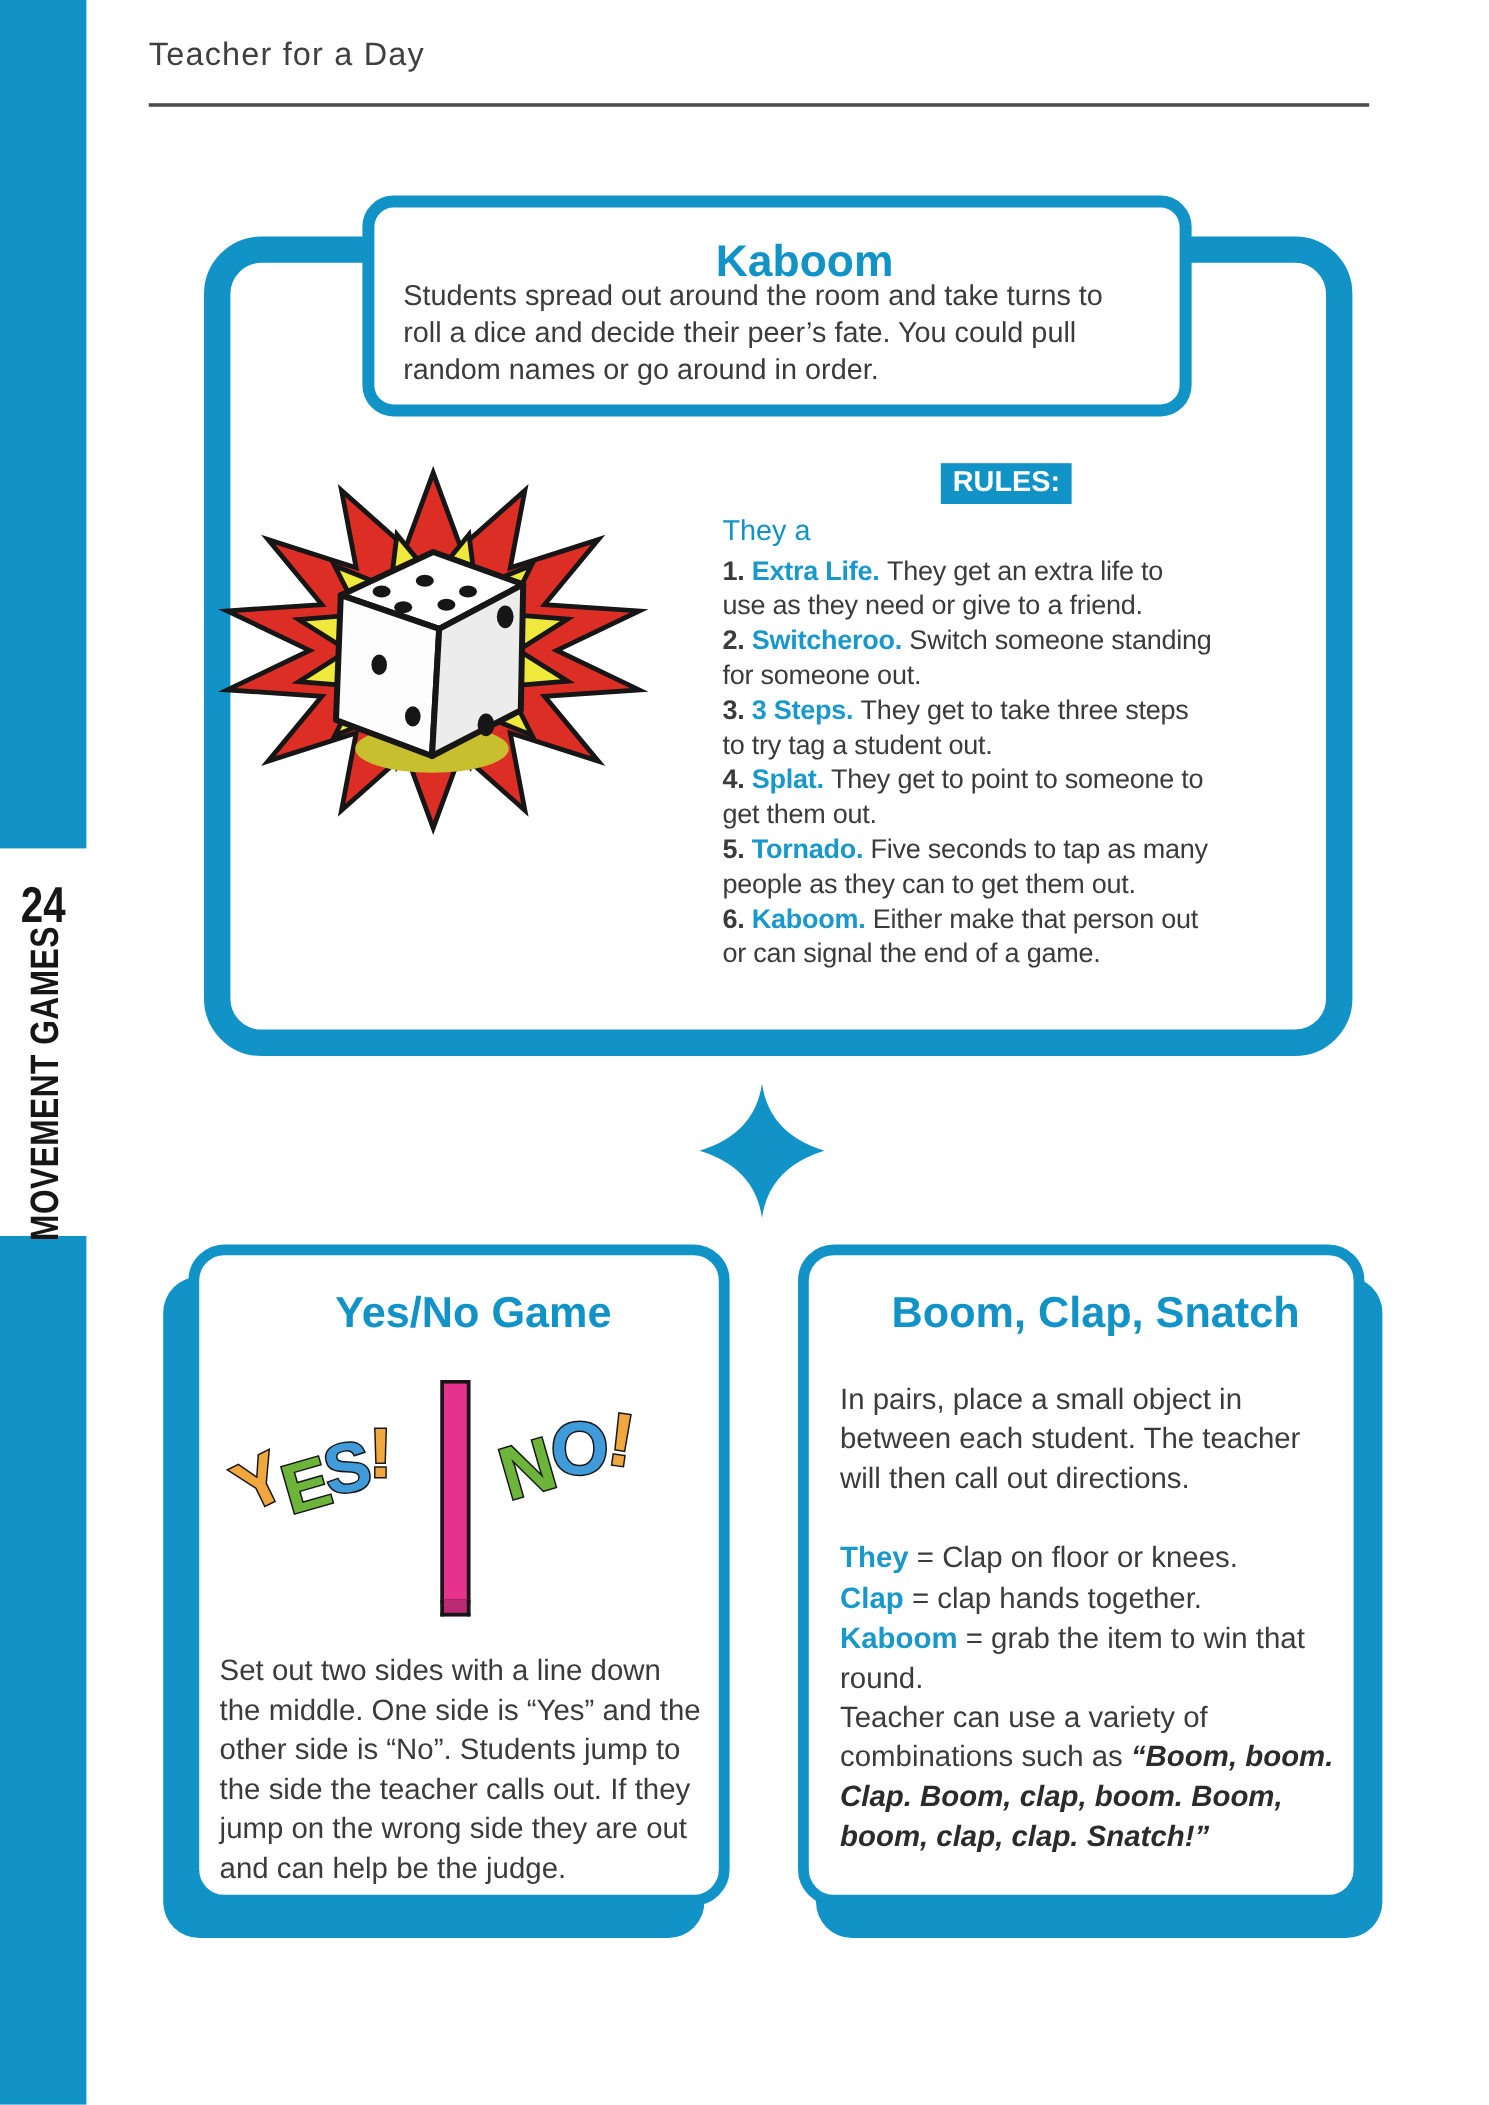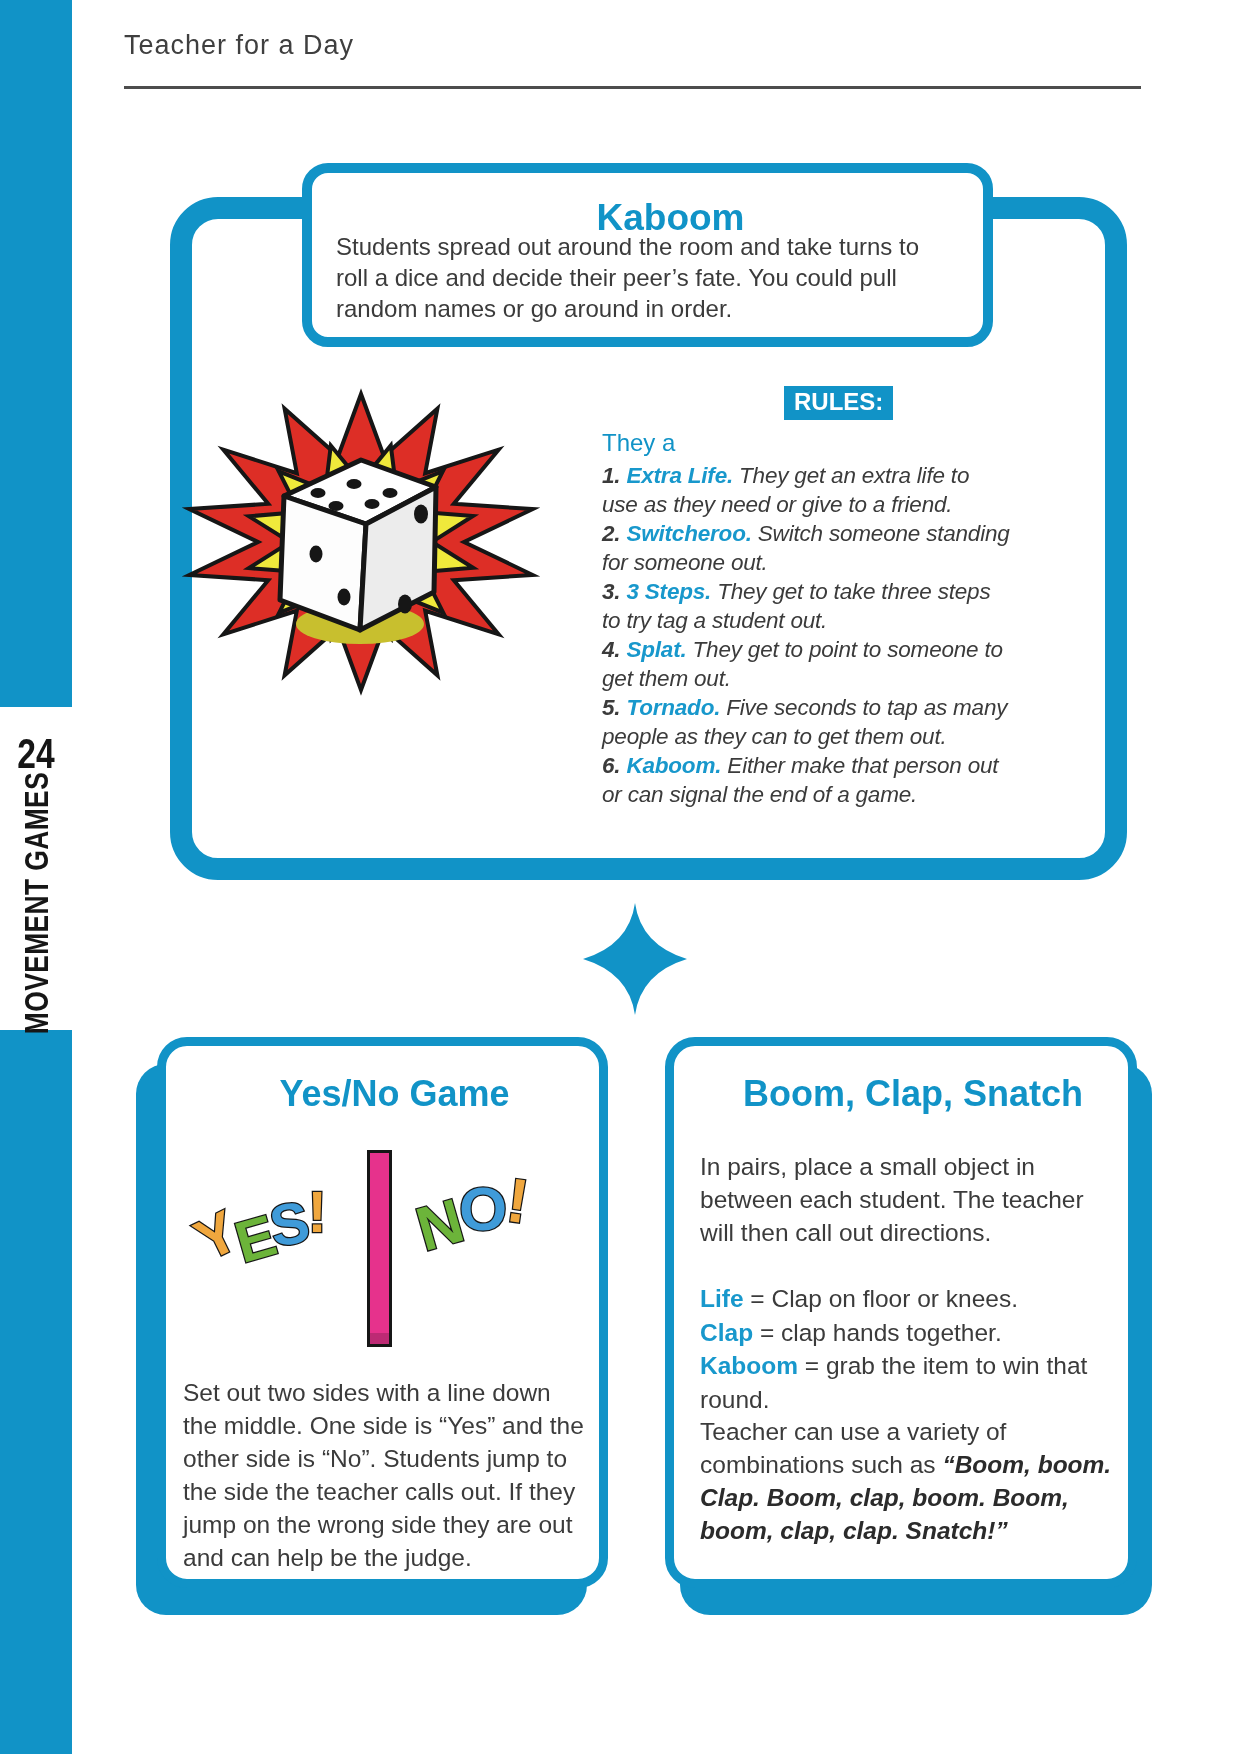--- a/index.html
+++ b/index.html
@@ -31,21 +31,21 @@
     box-sizing:border-box;border:10px solid var(--blue);border-radius:26px;background:#fff;}
   .kaboom-title{position:absolute;left:0;top:24px;width:100%;text-align:center;
     font-size:37px;font-weight:700;color:var(--blue);padding-left:23px;}
   .kaboom-intro{position:absolute;left:24px;top:58px;font-size:24px;line-height:31px;color:var(--text);}
 
   .rules-badge{position:absolute;left:770px;top:386px;background:var(--blue);color:#fff;
     font-size:24px;font-weight:700;padding:2px 10px 4px 10px;margin-left:14px;}
   .roll-label{position:absolute;left:602px;top:429px;font-size:24px;color:var(--blue);}
   .rules-list{position:absolute;left:602px;top:461px;width:408px;font-size:22.5px;
     line-height:29px;color:var(--text);letter-spacing:-.2px;}
-  .rules-list p{margin:0;font-style:italic;}
+  .rules-list p{margin:0;}
   .rule-num{font-weight:700;color:var(--text);}
   .kw{font-weight:700;color:#1898cc;}
 
   
   .shadow-card{position:absolute;background:var(--blue);border-radius:30px;}
   .game-card{position:absolute;box-sizing:border-box;background:#fff;
     border:9px solid var(--blue);border-radius:30px;}
   .card-title{position:absolute;left:12px;top:27px;width:100%;text-align:center;
     font-size:36px;font-weight:700;color:var(--blue);}
   .body-lines{position:absolute;font-size:24.5px;line-height:33px;color:var(--text);}
@@ -152,21 +152,21 @@
 <div class="game-card" style="left:665px;top:1037px;width:472px;height:551px;">
   <div class="card-title">Boom, Clap, Snatch</div>
 
   <div class="body-lines" id="boom-intro" style="left:26px;top:104px;">
       <div>In pairs, place a small object in</div>
       <div>between each student. The teacher</div>
       <div>will then call out directions.</div>
     </div>
 
   <div class="defs" id="boom-defs" style="left:26px;top:236px;">
-      <div><span class="term">Life</span> = Clap on floor or knees.</div>
+      <div><span class="term">They</span> = Clap on floor or knees.</div>
       <div><span class="term">Clap</span> = clap hands together.</div>
       <div><span class="term">Kaboom</span> = grab the item to win that round.</div>
     </div>
 
   <div class="outro" id="boom-outro" style="left:26px;top:369px;">
       <div><span>Teacher can use a variety of</span></div>
       <div><span>combinations such as </span><span class="bi">“Boom, boom.</span></div>
       <div><span class="bi">Clap. Boom, clap, boom. Boom,</span></div>
       <div><span class="bi">boom, clap, clap. Snatch!”</span></div>
     </div>

